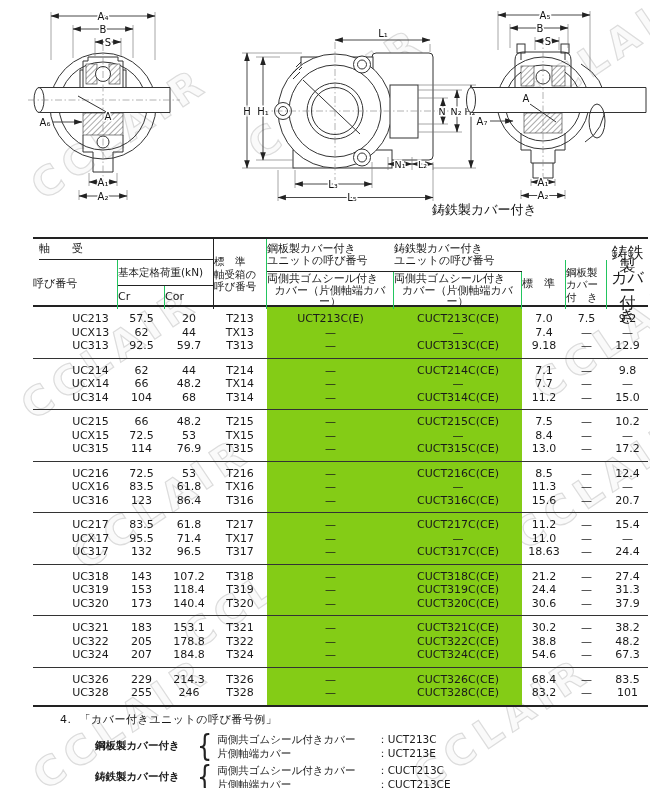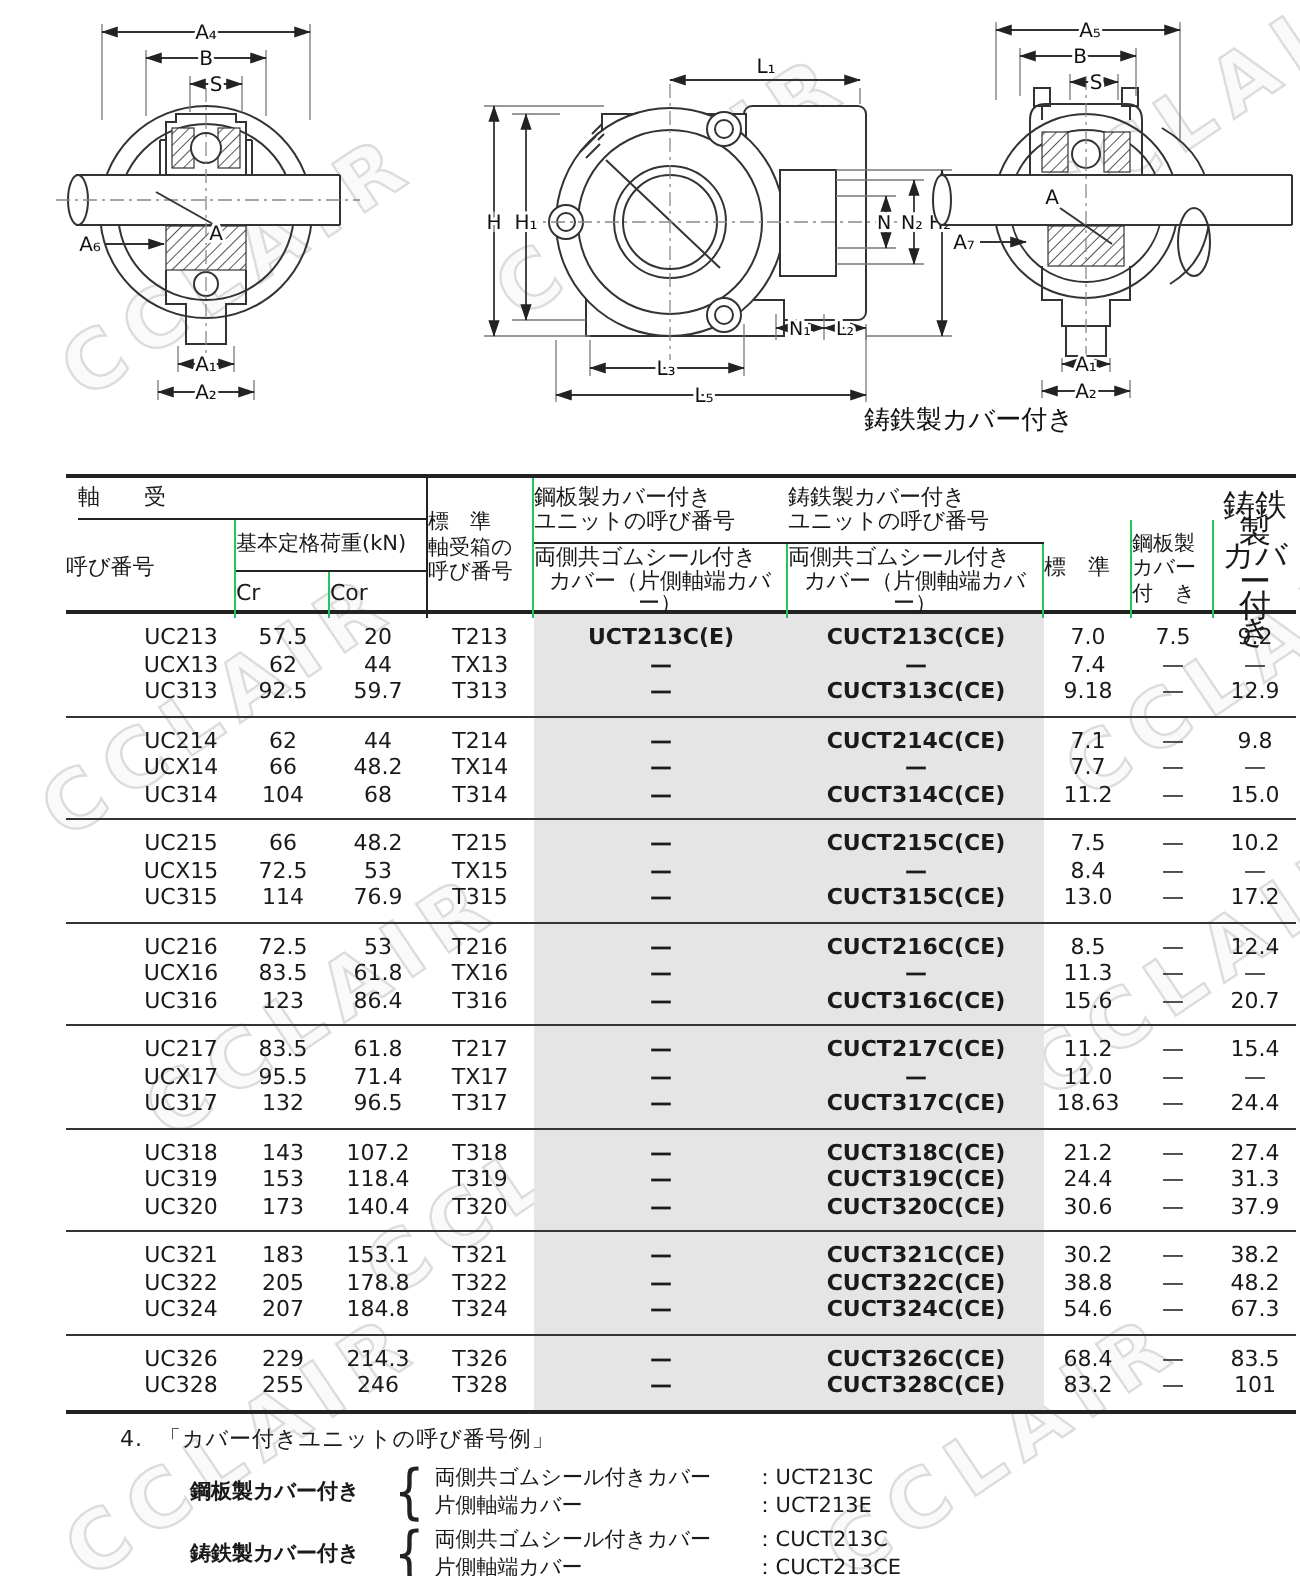--- a/index.html
+++ b/index.html
@@ -30,21 +30,21 @@
       font-size:11px;box-sizing:border-box;}
   .hc{position:absolute;display:flex;flex-direction:column;align-items:flex-start;justify-content:center;
       text-align:center;line-height:12.5px;box-sizing:border-box;}
   .hc .sub{font-size:11px;line-height:11.5px;}
   .bL{border-left:1px solid #222;} .bR{border-right:1px solid #22c55e;} .bB{border-bottom:1px solid #222;}
 
   table#data-table{border-collapse:collapse;width:615px;table-layout:fixed;
       font-size:11px;border-bottom:2px solid #222;}
   #data-table td{padding:0;line-height:13.5px;text-align:center;white-space:nowrap;overflow:visible;}
   #data-table td.col0{text-align:center;padding-left:30px;}
-  #data-table td.col4,#data-table td.col5{background:#e5e5e5;font-weight:bold;}
+  #data-table td.col4,#data-table td.col5{background:#84cc16;font-weight:normal;}
   #data-table tr.g-first td{padding-top:5px;}
   #data-table tr.g-last td{padding-bottom:5px;}
   #data-table tr.g-sep td{border-top:1px solid #333;}
 
   
   #footnote{position:absolute;left:60px;top:712px;width:560px;z-index:1;font-size:11px;}
   .fn-title{margin-bottom:5px;letter-spacing:.5px;}
   .fn-title .num{margin-right:8px;}
   .fn-item{display:flex;align-items:center;margin-left:35px;margin-bottom:3px;}
   .fn-label{width:102px;font-weight:bold;font-size:10.5px;}

